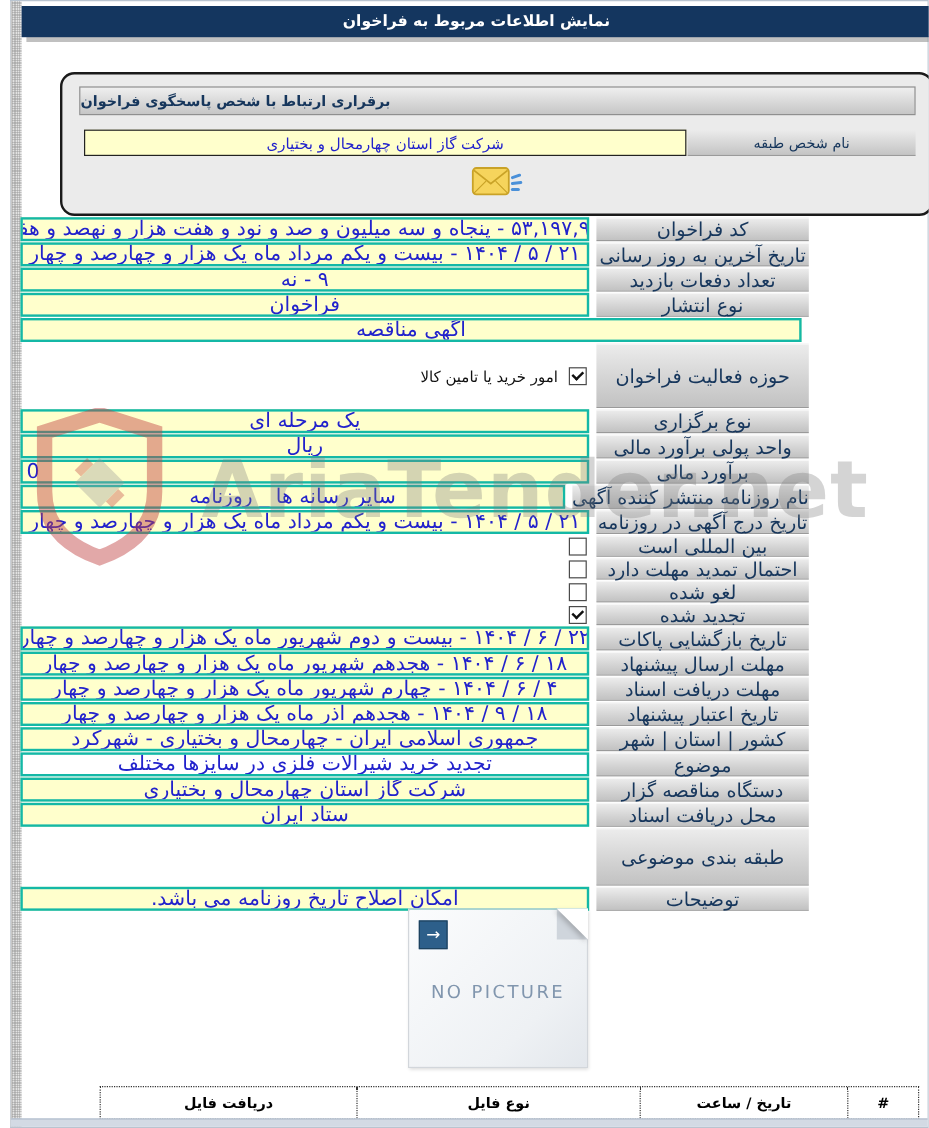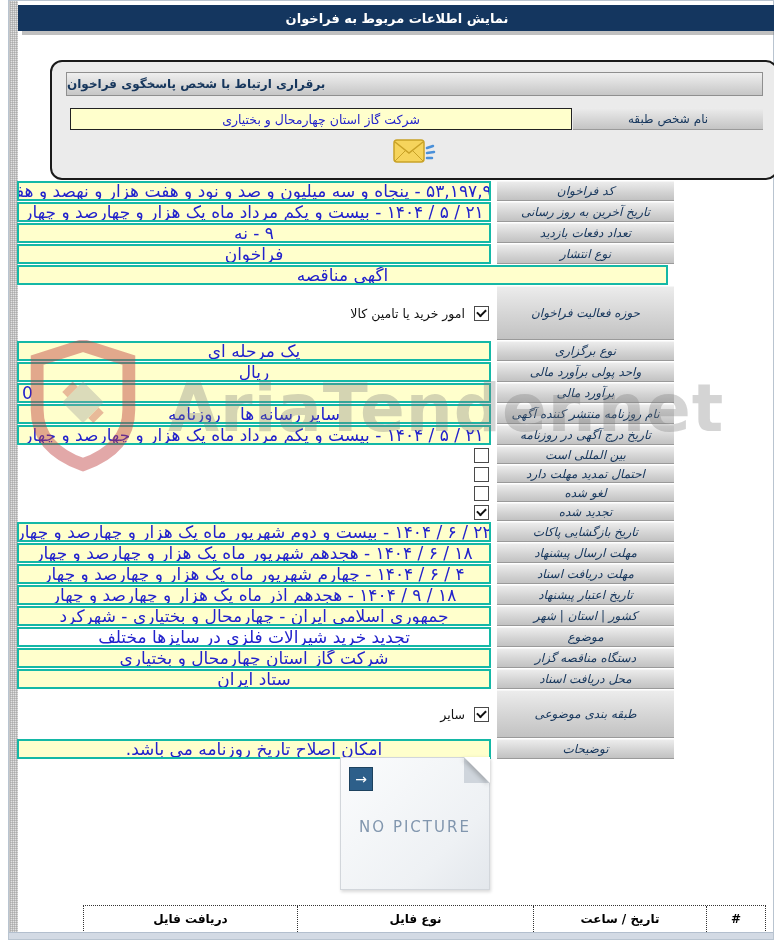--- a/index.html
+++ b/index.html
@@ -47,23 +47,22 @@
   .mail-wrap{position:absolute;bottom:6px;left:0;right:0;display:flex;justify-content:center;}
   
   .details{position:absolute;top:181px;left:9px;width:657px;direction:rtl;}
   .drow{display:flex;height:20px;margin-bottom:1px;}
   .drow.cbrow{height:18px;}
   .drow.tall1{height:54px;}
   .drow.tall2{height:48px;}
   .dlabel{
     flex:0 0 177px;background:linear-gradient(180deg,#ececec 0%,#d4d4d4 55%,#c2c2c2 100%);
     border-bottom:1px solid #9a9a9a;border-top:1px solid #f6f6f6;
-    color:#16365c;font-size:12px;display:flex;align-items:center;justify-content:center;
+    color:#16365c;font-size:16px;display:flex;align-items:center;justify-content:center;
     white-space:nowrap;
-    font-style:italic;
   }
   .dvalue{
     flex:1;margin-right:6px;background:#ffffcc;border:2px solid #14b8a6;
     color:#2222cc;font-size:17px;display:flex;align-items:center;justify-content:center;
     white-space:nowrap;overflow:hidden;
   }
   .dvalue.white{background:#ffffff;}
   .dvalue.left{justify-content:flex-start;direction:ltr;padding-left:3px;}
   .dcheck{
     flex:1;margin-right:3px;display:flex;align-items:center;justify-content:flex-start;
@@ -272,24 +271,20 @@
         <div class="dlabel">دستگاه مناقصه گزار</div>
         <div class="dvalue">شرکت گاز استان چهارمحال و بختیاری</div>
       </div>
     <div class="drow">
         <div class="dlabel">محل دریافت اسناد</div>
         <div class="dvalue">ستاد ایران</div>
       </div>
 
     <div class="drow tall2">
       <div class="dlabel">طبقه بندی موضوعی</div>
-      <div class="dcheck">
-        <span class="cb checked"></span>
-        <span>سایر</span>
-      </div>
     </div>
 
     <div class="drow">
         <div class="dlabel">توضیحات</div>
         <div class="dvalue">امکان اصلاح تاریخ روزنامه می باشد.</div>
       </div>
 
   </div>
 
   <div class="nopic">

